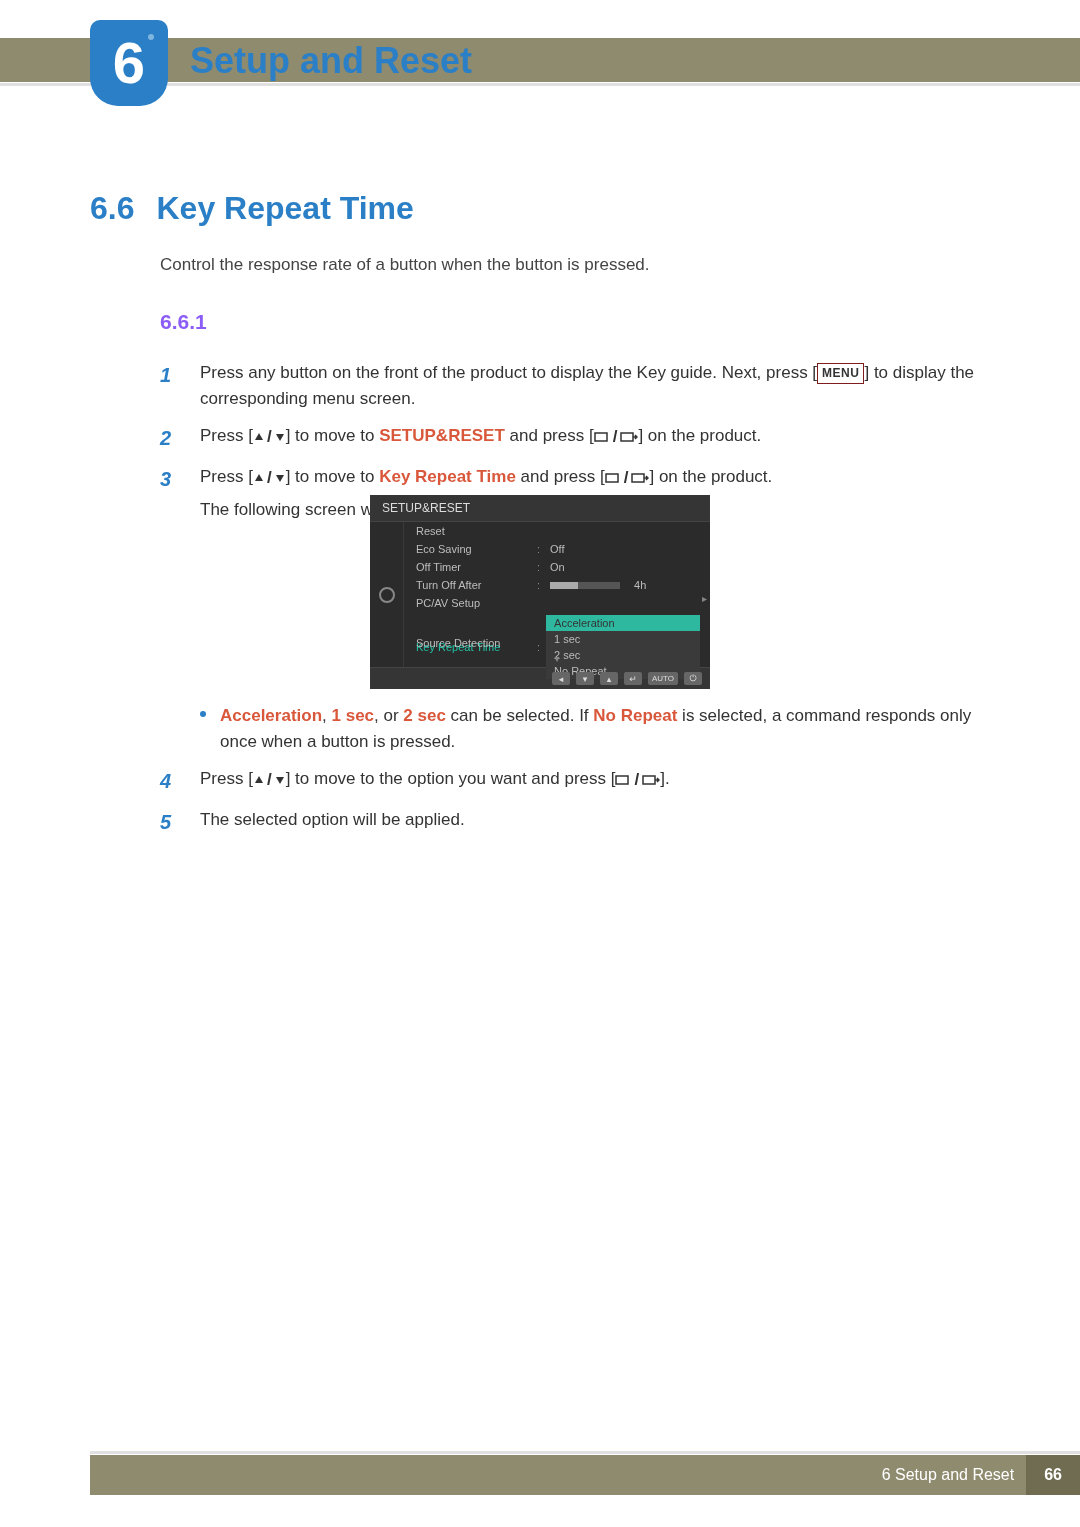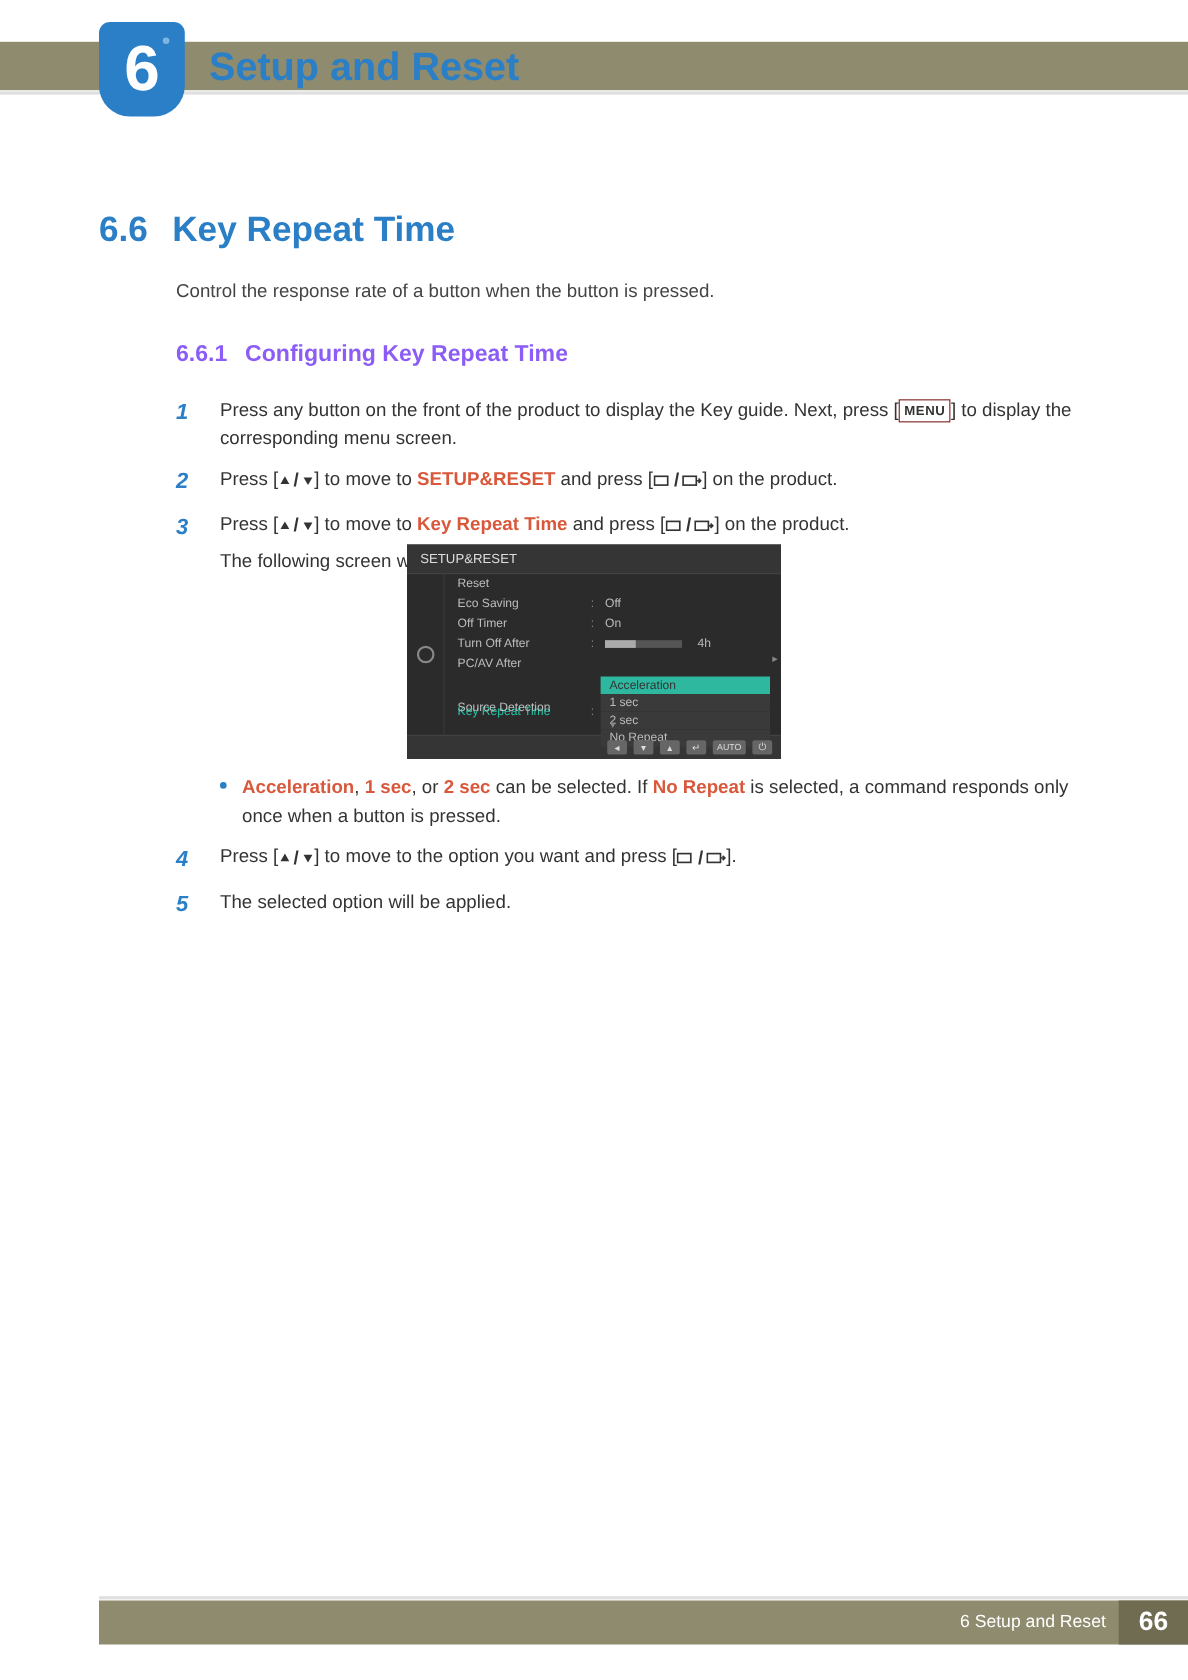--- a/index.html
+++ b/index.html
@@ -297,21 +297,21 @@
   .footer-label{
     font-size:16px;
     margin-right:0;
   }
   .footer-num{
     background:#706c51;
     height:40px;
     display:flex;
     align-items:center;
     padding:0 18px;
-    font-size:24px;
+    font-size:16px;
     font-weight:bold;
     margin-left:12px;
   }
 </style>
 </head>
 <body>
 
 <div class="header-bar"></div>
 <div class="chapter-badge">
   <span class="chapter-badge-num">6</span>
@@ -319,21 +319,20 @@
 <div class="chapter-title">Setup and Reset</div>
 
 <div class="section-row">
   <span class="section-num">6.6</span>
   <span class="section-title">Key Repeat Time</span>
 </div>
 <div class="section-desc">Control the response rate of a button when the button is pressed.</div>
 
 <div class="subsection-row">
   <span>6.6.1</span>
-  <span>Configuring Key Repeat Time</span>
 </div>
 
 <div class="steps">
   <div class="step">
     <div class="step-num">1</div>
     <div class="step-body">
       <span>Press any button on the front of the product to display the Key guide. Next, press [</span><span class="menu-key">MENU</span><span>] to display the corresponding menu screen.</span>
     </div>
   </div>
 
@@ -407,21 +406,21 @@
           <span class="osd-sep">:</span>
           <span class="osd-val">On</span>
         </div>
       <div class="osd-row">
           <span class="osd-label">Turn Off After</span>
           <span class="osd-sep">:</span>
           <span class="osd-slider"></span>
           <span class="osd-val" style="margin-left:8px;">4h</span>
         </div>
       <div class="osd-row">
-          <span class="osd-label">PC/AV After</span>
+          <span class="osd-label">PC/AV Setup</span>
         </div>
       <div class="osd-row">
         <span class="osd-label hl">Key Repeat Time</span>
           <span class="osd-sep">:</span>
         <div class="osd-dropdown">
           <div class="osd-dd-item sel">Acceleration</div>
           <div class="osd-dd-item">1 sec</div>
           <div class="osd-dd-item">2 sec</div>
           <div class="osd-dd-item">No Repeat</div>
         </div>

